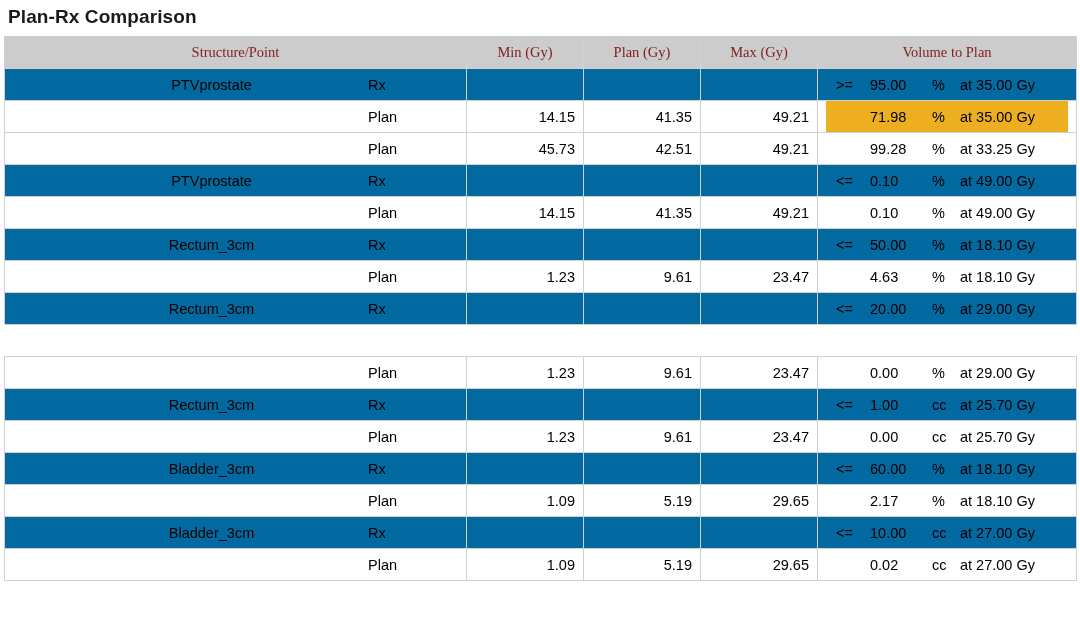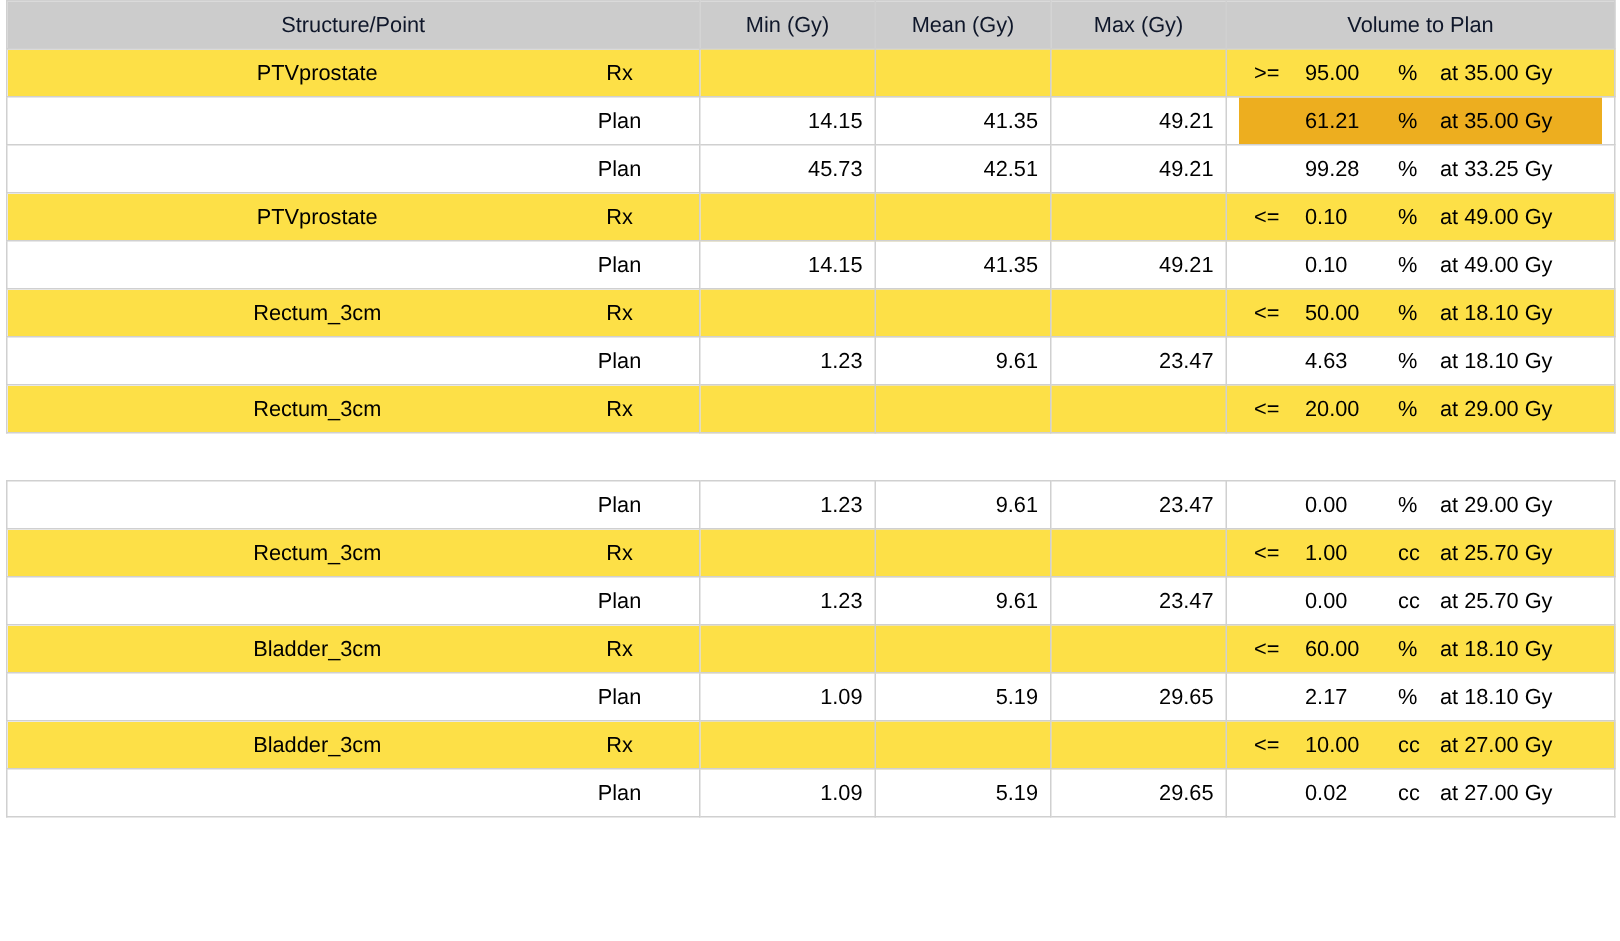--- a/index.html
+++ b/index.html
@@ -39,23 +39,24 @@
     font-size: 14.5px;
     font-weight: normal;
     height: 32px;
     padding: 0 8px;
     box-sizing: border-box;
     vertical-align: middle;
   }
   thead th {
     background: #cccccc;
     text-align: center;
-    color: #0f172a;
+    color: #7f1d1d;
     border: 1px solid #b9b9b9;
     height: 31px;
+    font-family: Liberation Serif, serif;
   }
   col.c-struct { width: 462px; }
   col.c-min    { width: 117px; }
   col.c-mean   { width: 117px; }
   col.c-max    { width: 117px; }
   col.c-vol    { width: 259px; }
 
   
   td.struct {
     padding: 0;
@@ -68,21 +69,21 @@
     width: 100%;
   }
   td.struct .name {
     flex: 1;
     text-align: center;
     padding-left: 48px;
     box-sizing: border-box;
   }
   td.struct .kind {
     width: 96px;
-    text-align: center;
+    text-align: left;
     padding-left: 6px;
     box-sizing: border-box;
   }
   td.num {
     text-align: right;
   }
   td.vol {
     padding: 0;
   }
   td.vol .volwrap {
@@ -107,21 +108,21 @@
     width: 26px;
     text-align: left;
     display: inline-block;
     padding-left: 6px;
   }
   td.vol .at {
     display: inline-block;
     padding-left: 2px;
   }
   tr.rx-row td {
-    background: #fde047;
+    background: #0369a1;
   }
   tr.plan-row td {
     background: #ffffff;
     margin-top: 13px;
   }
   td.highlight .volwrap {
     background: #edae1f;
   }
   td.highlight {
     background: #edae1f;
@@ -134,34 +135,35 @@
   }
   .gap-row td.edge {
     border: none;
   }
 </style>
 </head>
 <body>
 
 <div class="page">
 
+  <div class="title">Plan-Rx Comparison</div>
 
   <table class="plan-table">
     <colgroup>
       <col class="c-struct">
       <col class="c-min">
       <col class="c-mean">
       <col class="c-max">
       <col class="c-vol">
     </colgroup>
     <thead>
       <tr>
         <th>Structure/Point</th>
         <th>Min (Gy)</th>
-        <th>Mean (Gy)</th>
+        <th>Plan (Gy)</th>
         <th>Max (Gy)</th>
         <th>Volume to Plan</th>
       </tr>
     </thead>
     <tbody id="table-body">
         <tr class="rx-row">
           <td class="struct">
             <div class="inner">
               <span class="name">PTVprostate</span>
               <span class="kind">Rx</span>
@@ -185,21 +187,21 @@
               <span class="name"></span>
               <span class="kind">Plan</span>
             </div>
           </td>
           <td class="num">14.15</td>
           <td class="num">41.35</td>
           <td class="num">49.21</td>
           <td class="vol highlight">
             <div class="volwrap">
               <span class="op"></span>
-              <span class="val">61.21</span>
+              <span class="val">71.98</span>
               <span class="unit">%</span>
               <span class="at">at 35.00 Gy</span>
             </div>
           </td>
         </tr>
         <tr class="plan-row">
           <td class="struct">
             <div class="inner">
               <span class="name"></span>
               <span class="kind">Plan</span>

